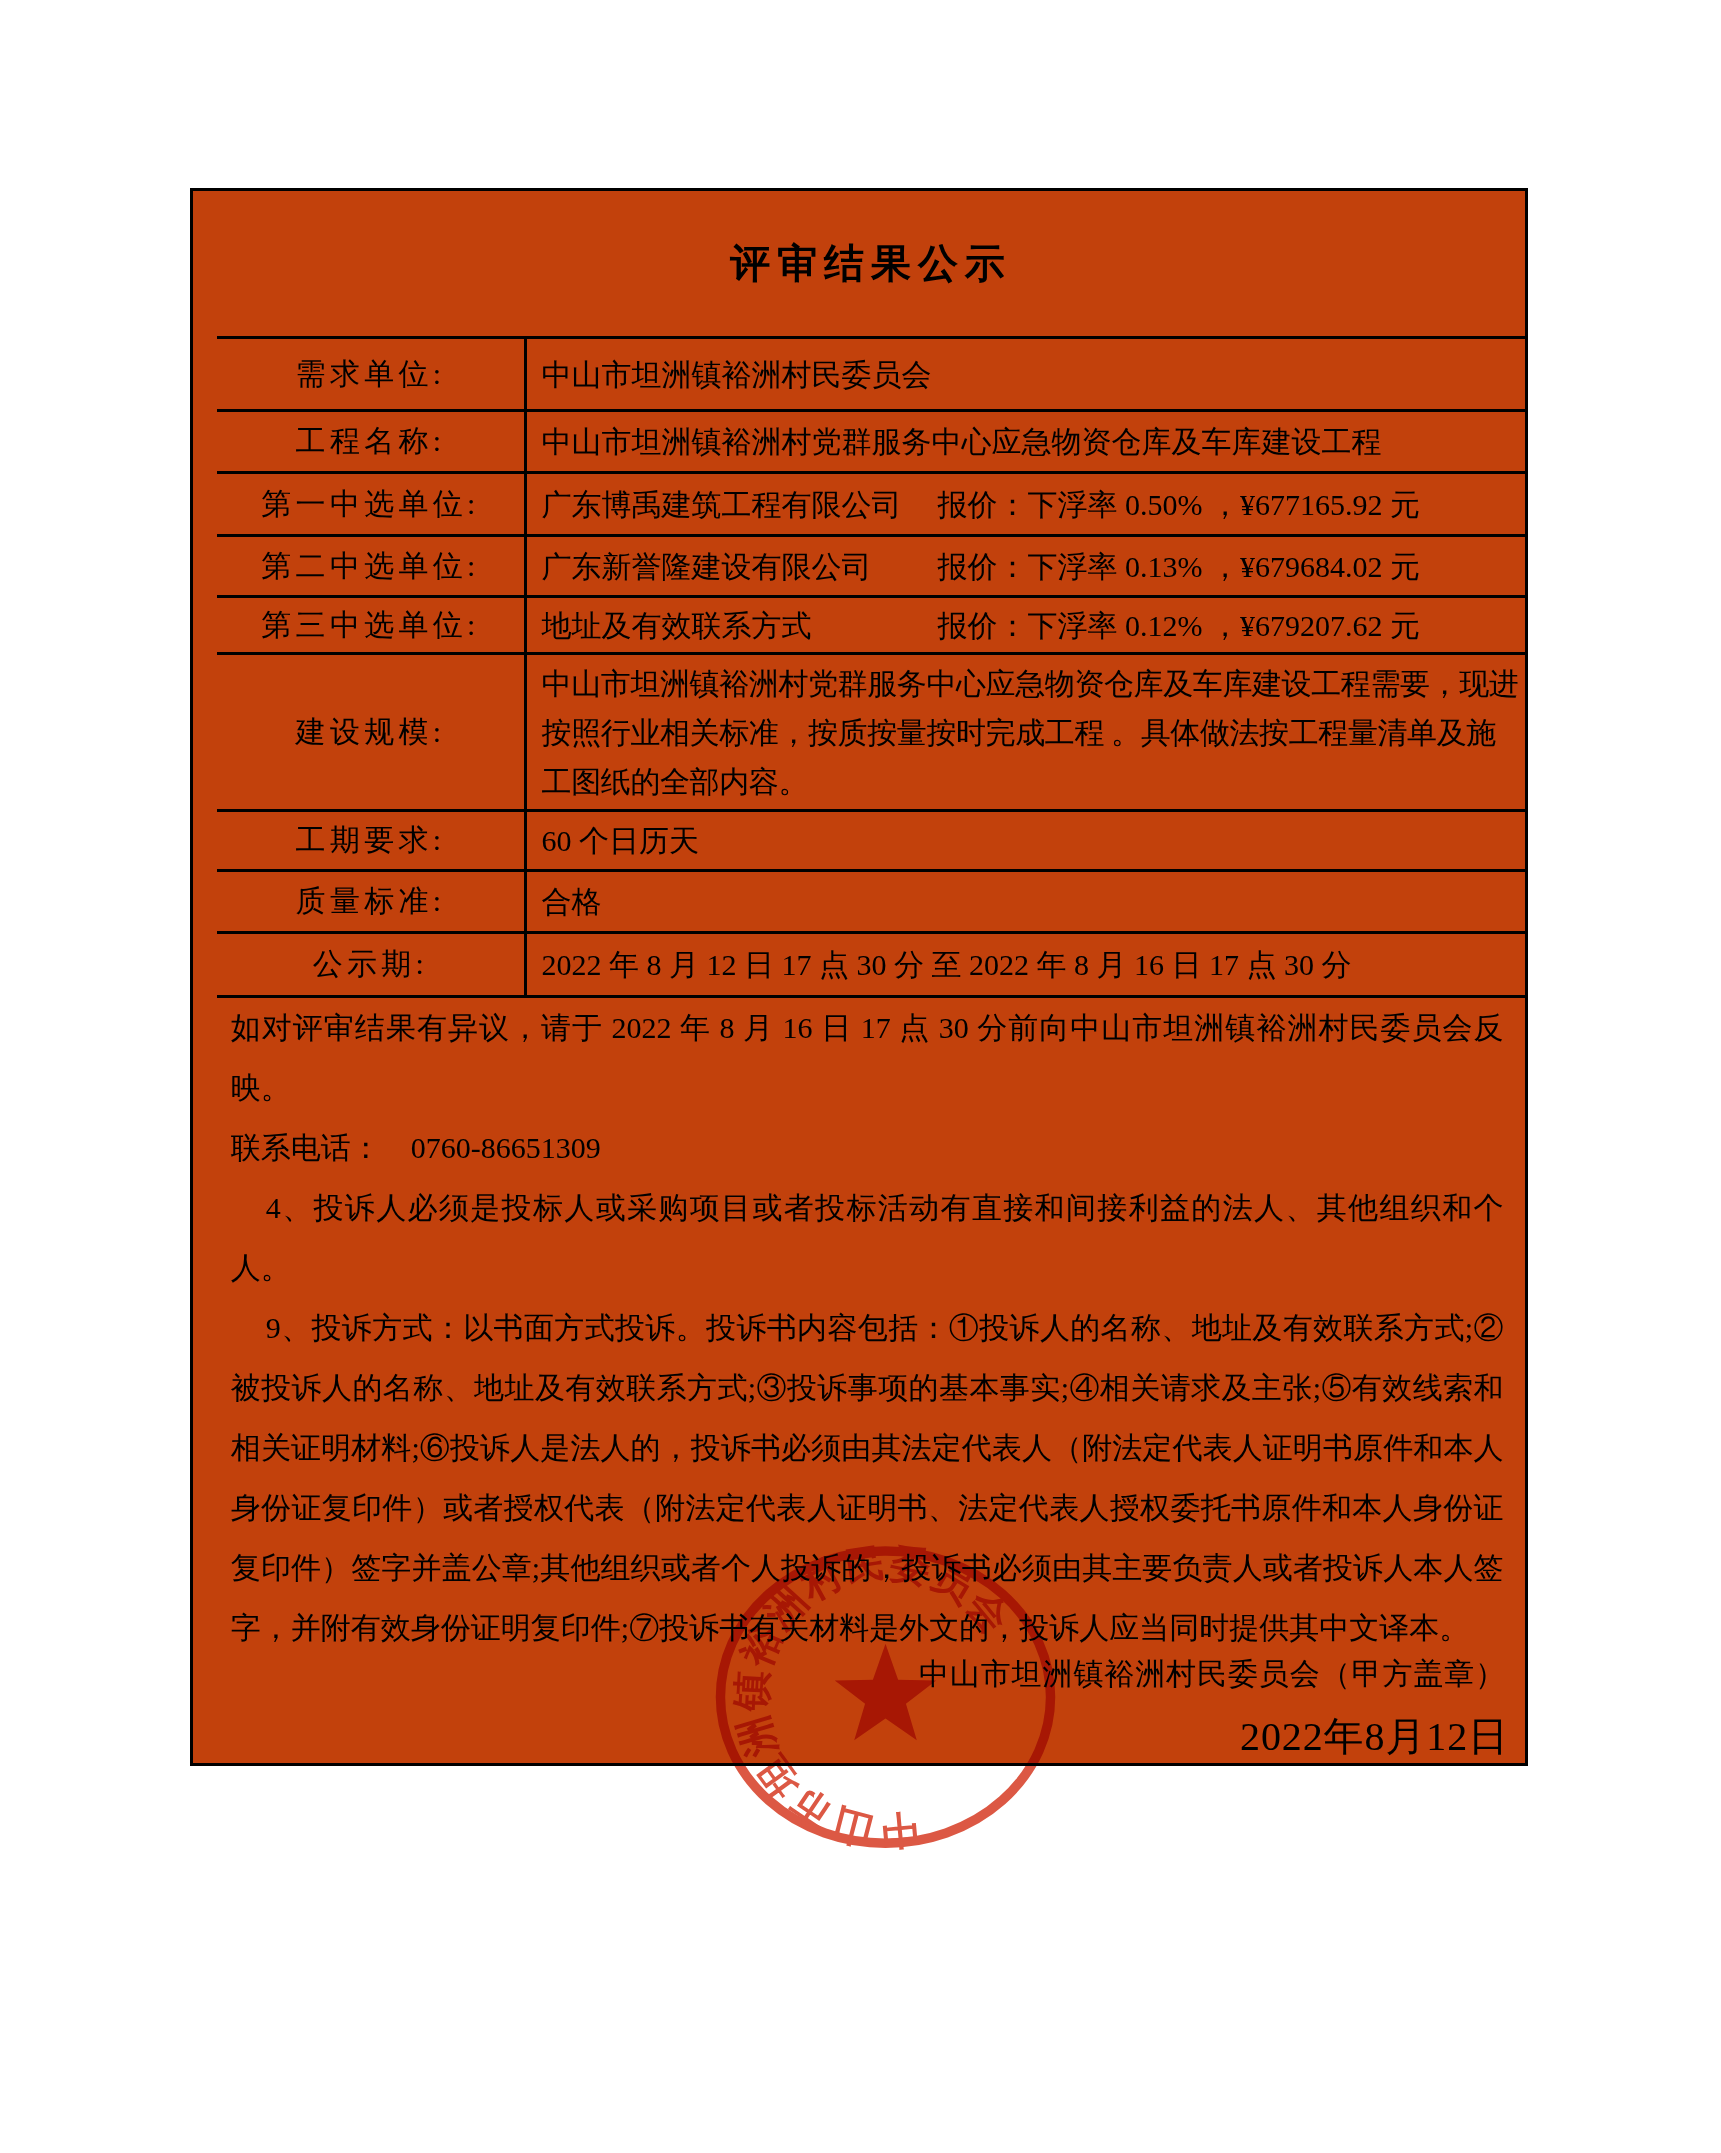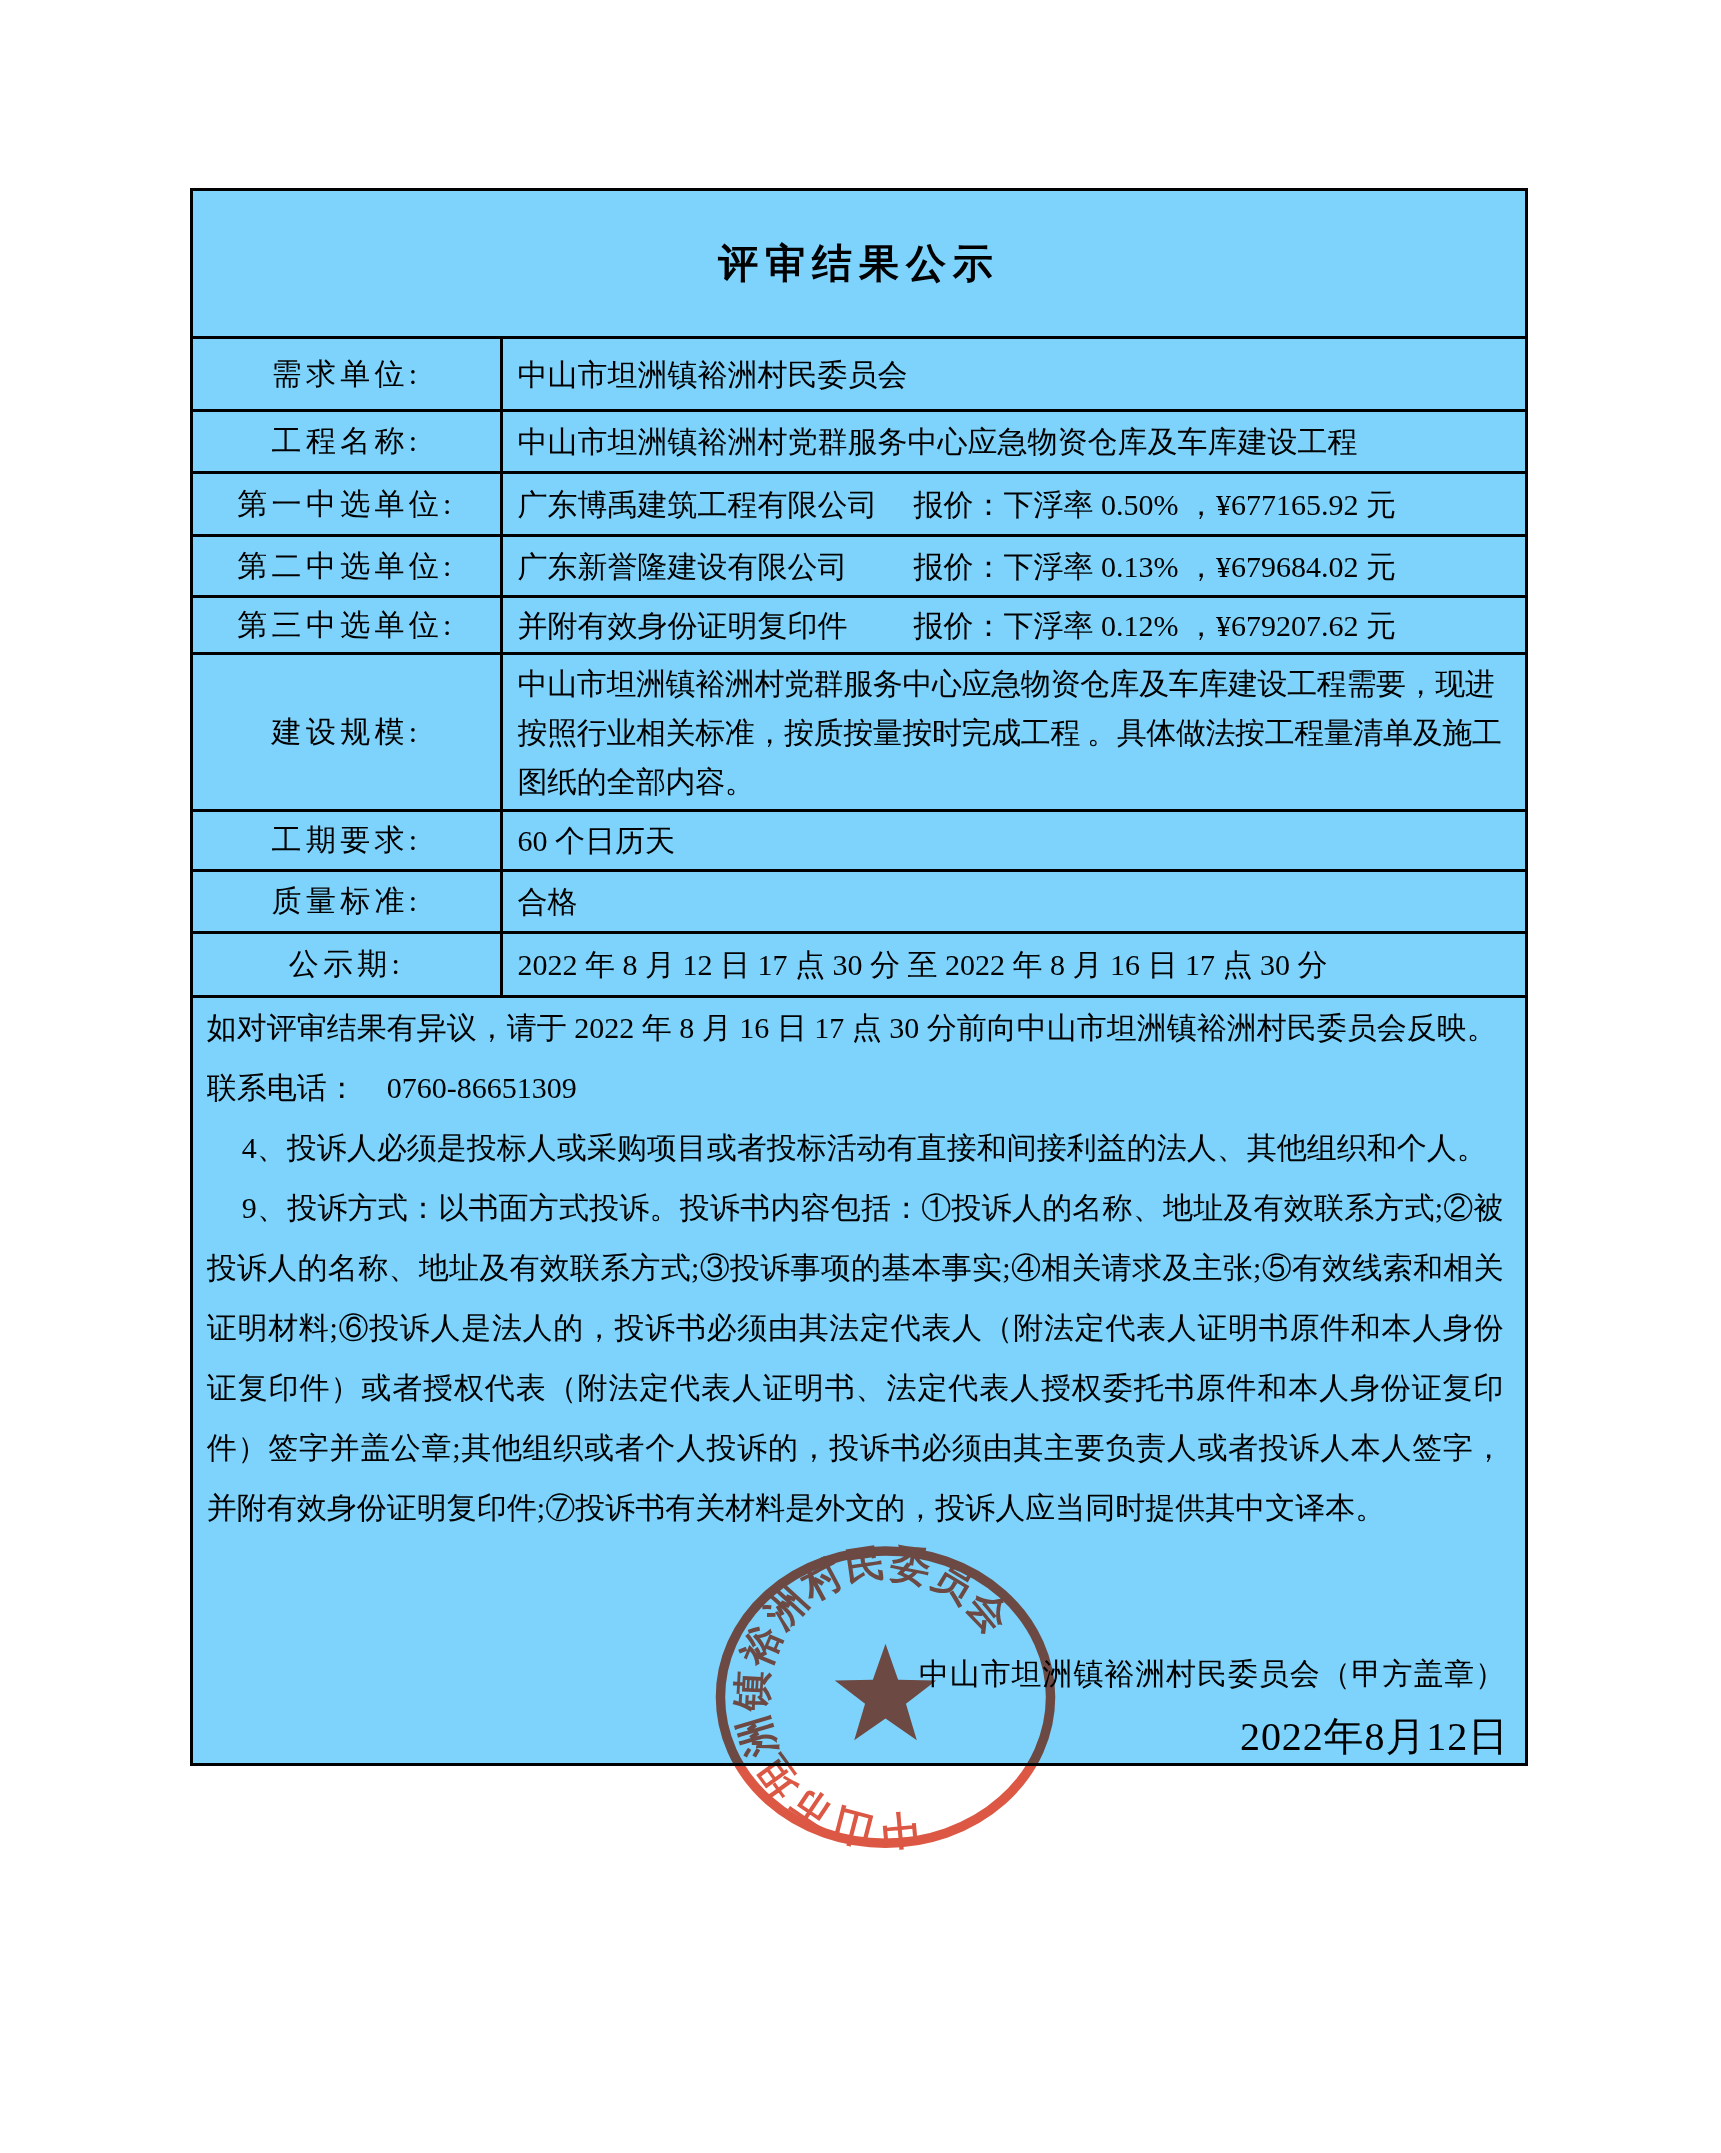--- a/index.html
+++ b/index.html
@@ -7,21 +7,21 @@
   body {
     width:1722px; height:2154px; position:relative;
     font-family:"Liberation Serif","DejaVu Serif",serif;
     color:#000;
   }
   .page { position:absolute; inset:0; background:#fff; }
 
   .doc-table {
     position:absolute; left:190px; top:188px;
     width:1338px; height:1578px;
-    border:3.4px solid #000; background:#7dd3fc;
+    border:3.4px solid #000; background:#c2410c;padding-left:24px;
   }
   .title-row {
     height:145px; display:flex; align-items:center; justify-content:center;
   }
   .doc-title {
     font-family:"Liberation Sans","DejaVu Sans",sans-serif;
     font-weight:700; font-size:40px; letter-spacing:6.9px;
   }
   .row { display:flex; border-top:3.4px solid #000; }
   .cell-label {
@@ -101,21 +101,21 @@
       <div class="cell-label">第二中选单位:</div>
       <div class="cell-value">
         <span class="company">广东新誉隆建设有限公司</span>
         <span class="quote">报价：下浮率 0.13% ，¥679684.02 元</span>
       </div>
     </div>
 
     <div class="row" style="height:57px">
       <div class="cell-label">第三中选单位:</div>
       <div class="cell-value">
-        <span class="company">并附有效身份证明复印件</span>
+        <span class="company">地址及有效联系方式</span>
         <span class="quote">报价：下浮率 0.12%  ，¥679207.62 元</span>
       </div>
     </div>
 
     <div class="row" style="height:157px">
       <div class="cell-label">建设规模:</div>
       <div class="cell-value multiline">中山市坦洲镇裕洲村党群服务中心应急物资仓库及车库建设工程需要，现进按照行业相关标准，按质按量按时完成工程 。具体做法按工程量清单及施工图纸的全部内容。</div>
     </div>
 
     <div class="row" style="height:60px">

